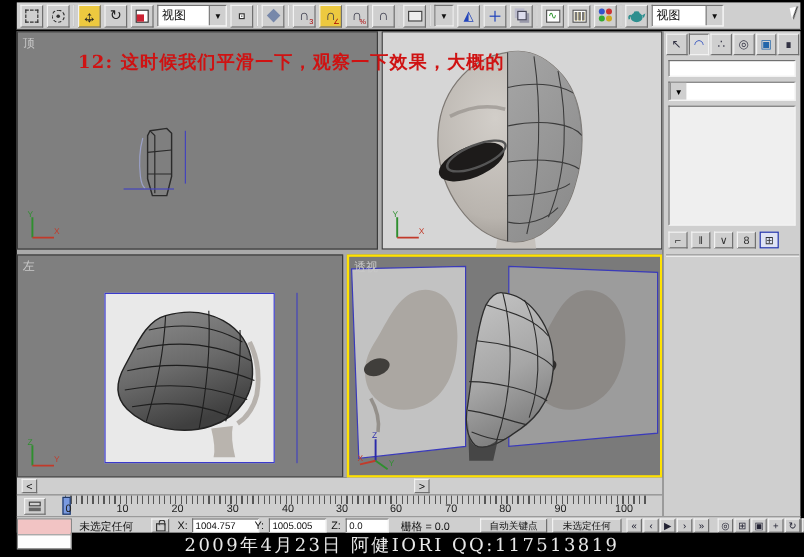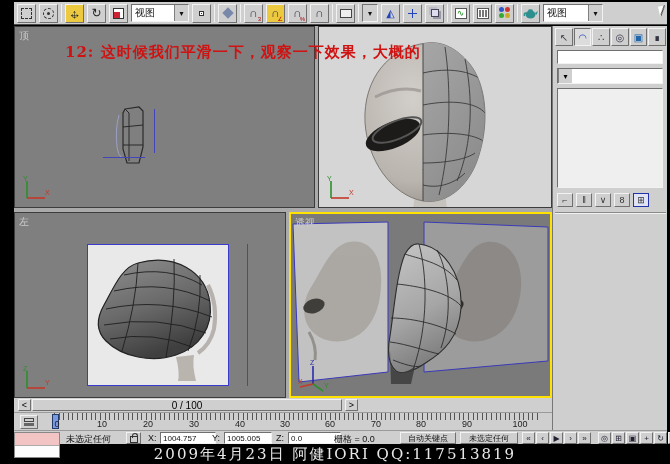--- a/index.html
+++ b/index.html
@@ -434,23 +434,20 @@
         </div>
       <div class="sb hl">
           <span>⊞</span>
         </div>
     </div>
     <div class="panel-divider"></div>
   </div>
 
   <div class="row-slider">
     <div class="ts-btn" style="left:4px">&lt;</div>
-    <div class="ts-handle">
-      <span>0 / 100</span>
-    </div>
     <div class="ts-btn" style="left:331px">&gt;</div>
   </div>
 
   <div class="row-track">
     <div class="keymode-btn">
         <i></i>
         <em></em>
       </div>
     <div class="track-ruler"></div>
     <div class="track-handle"></div>
@@ -470,21 +467,21 @@
   <div class="row-status">
     <span class="st-text" style="left:52px;width:55px">未选定任何</span>
     <div class="st-btn" style="left:112px;width:15px">
       <div class="lock-ic"></div>
     </div>
     <span class="st-text" style="left:134px">X:</span>
     <div class="st-field" style="left:146px;width:56px">1004.757</div>
     <span class="st-text" style="left:198px">Y:</span>
     <div class="st-field" style="left:210px;width:48px">1005.005</div>
     <span class="st-text" style="left:262px">Z:</span>
-    <div class="st-field" style="left:274px;width:53px">0.0</div>
+    <div class="st-field" style="left:274px;width:36px">0.0</div>
     <span class="st-text" style="left:320px">栅格 = 0.0</span>
     <div class="st-btn" style="left:386px;width:56px">自动关键点</div>
     <div class="st-btn" style="left:446px;width:58px">未选定任何</div>
     <div class="nav-btn" style="left:508px">
         <span>«</span>
       </div>
     <div class="nav-btn" style="left:522px">
         <span>‹</span>
       </div>
     <div class="nav-btn" style="left:536px">

